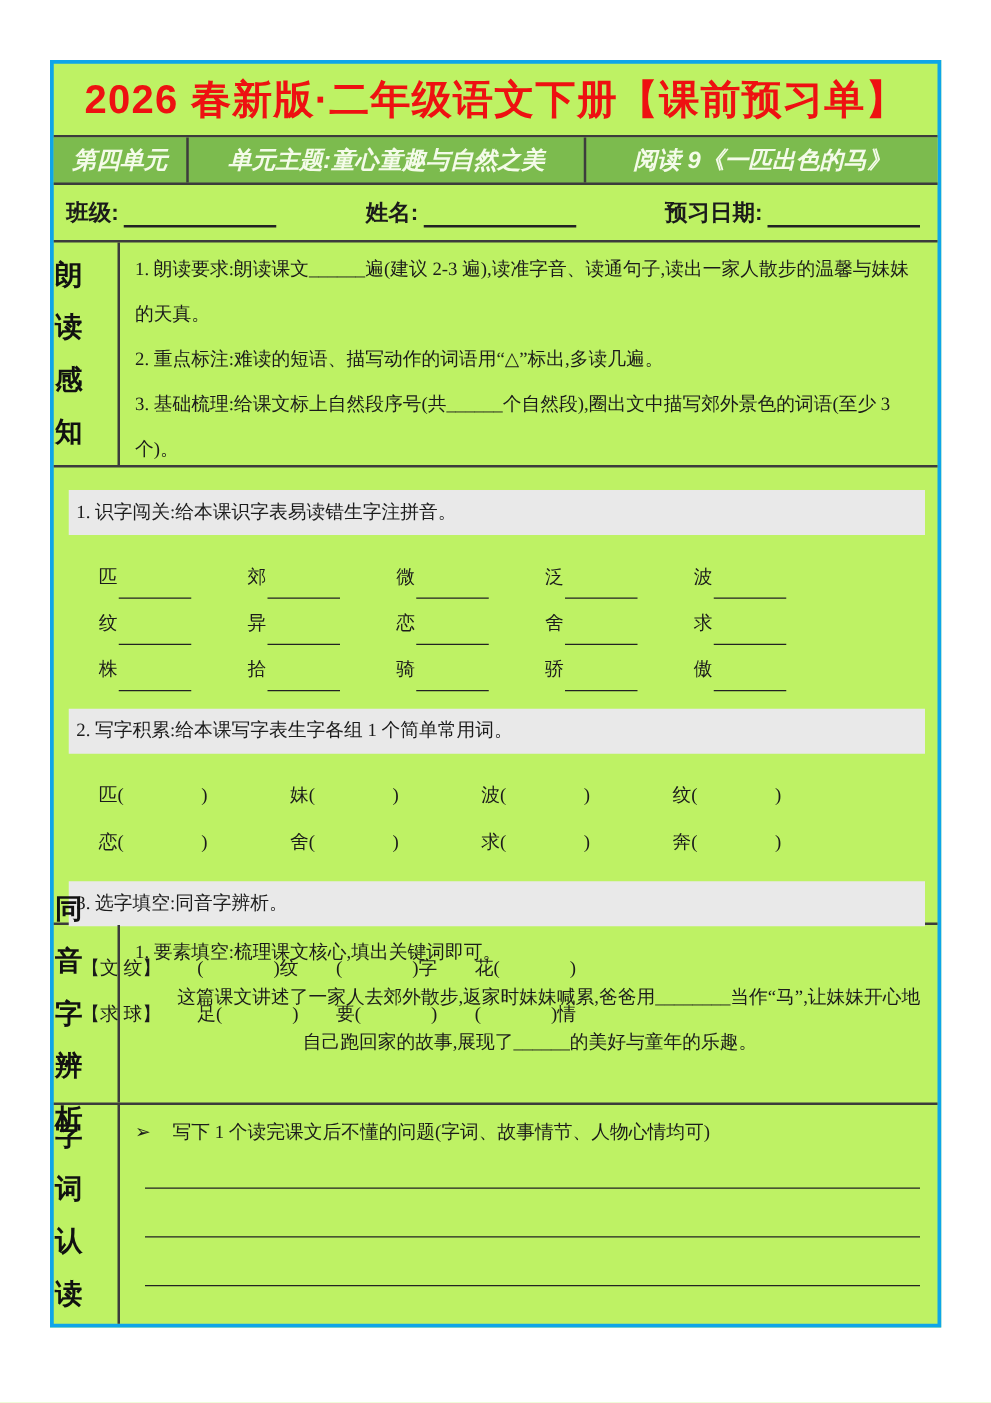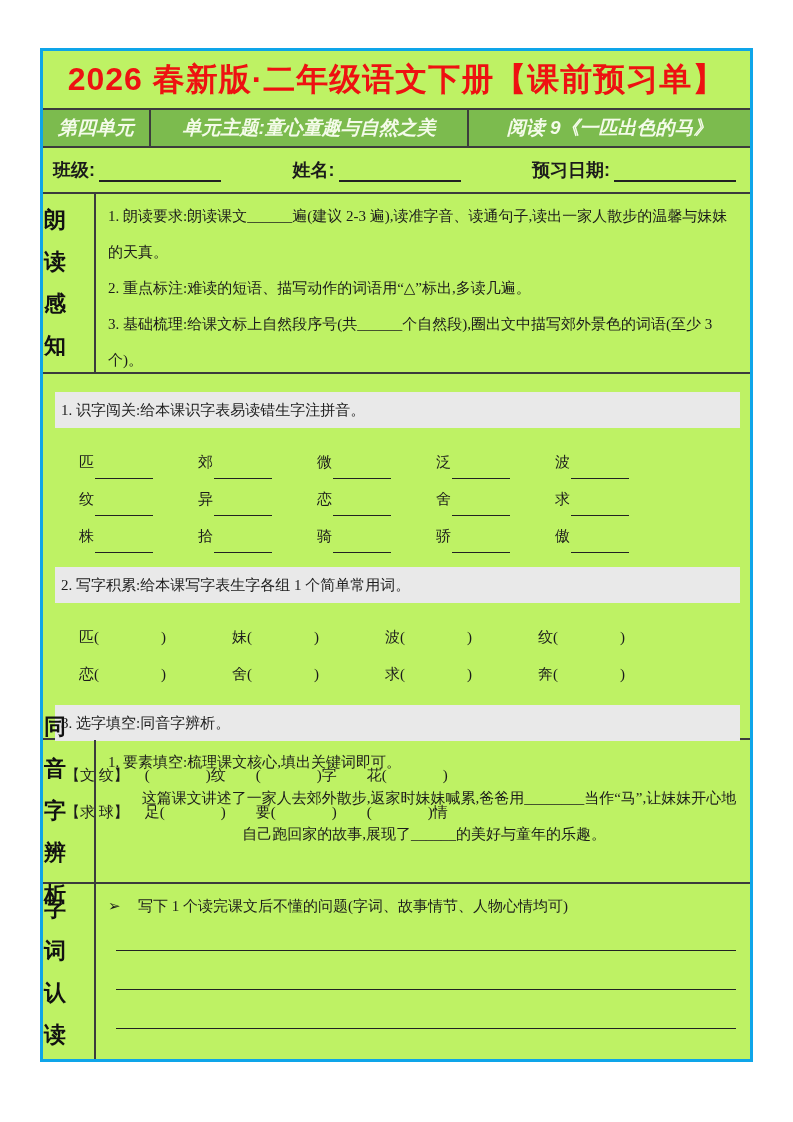--- a/index.html
+++ b/index.html
@@ -82,21 +82,21 @@
   
   .pgrid-row { display: flex; padding-left: 24px; height: 37px; align-items: flex-end; }
   .pcell { width: 119px; display: flex; align-items: flex-end; line-height: 34px; }
   .pblank { flex: none; width: 58px; height: 28px; border-bottom: 1.5px solid #222; margin-left: 1px; }
   
   .wgrid-row { display: flex; padding-left: 24px; height: 37px; align-items: flex-end; }
   .wcell { width: 153px; display: flex; align-items: flex-end; line-height: 34px; }
   .wblank { flex: none; width: 62px; height: 28px; }
   
   .hrow { display: flex; padding-left: 10px; height: 37px; align-items: flex-end; line-height: 34px; }
-  .hbracket { margin-right: 16px; }
+  .hbracket { margin-right: 29px; }
   .hitem { display: flex; align-items: flex-end; margin-right: 30px; }
   .hblank { flex: none; width: 56px; height: 28px; }
   
   .cpara { margin: 0; text-indent: 2em; text-align: center; }
   
   .qprompt { display: flex; }
   .qbullet { width: 30px; flex: none; line-height: 36px; }
   .qtext { flex: 1; line-height: 36px; }
   .writing-lines { padding: 0 4px 0 8px; }
   .writing-line { height: 38px; border-bottom: 1.5px solid #222; }

